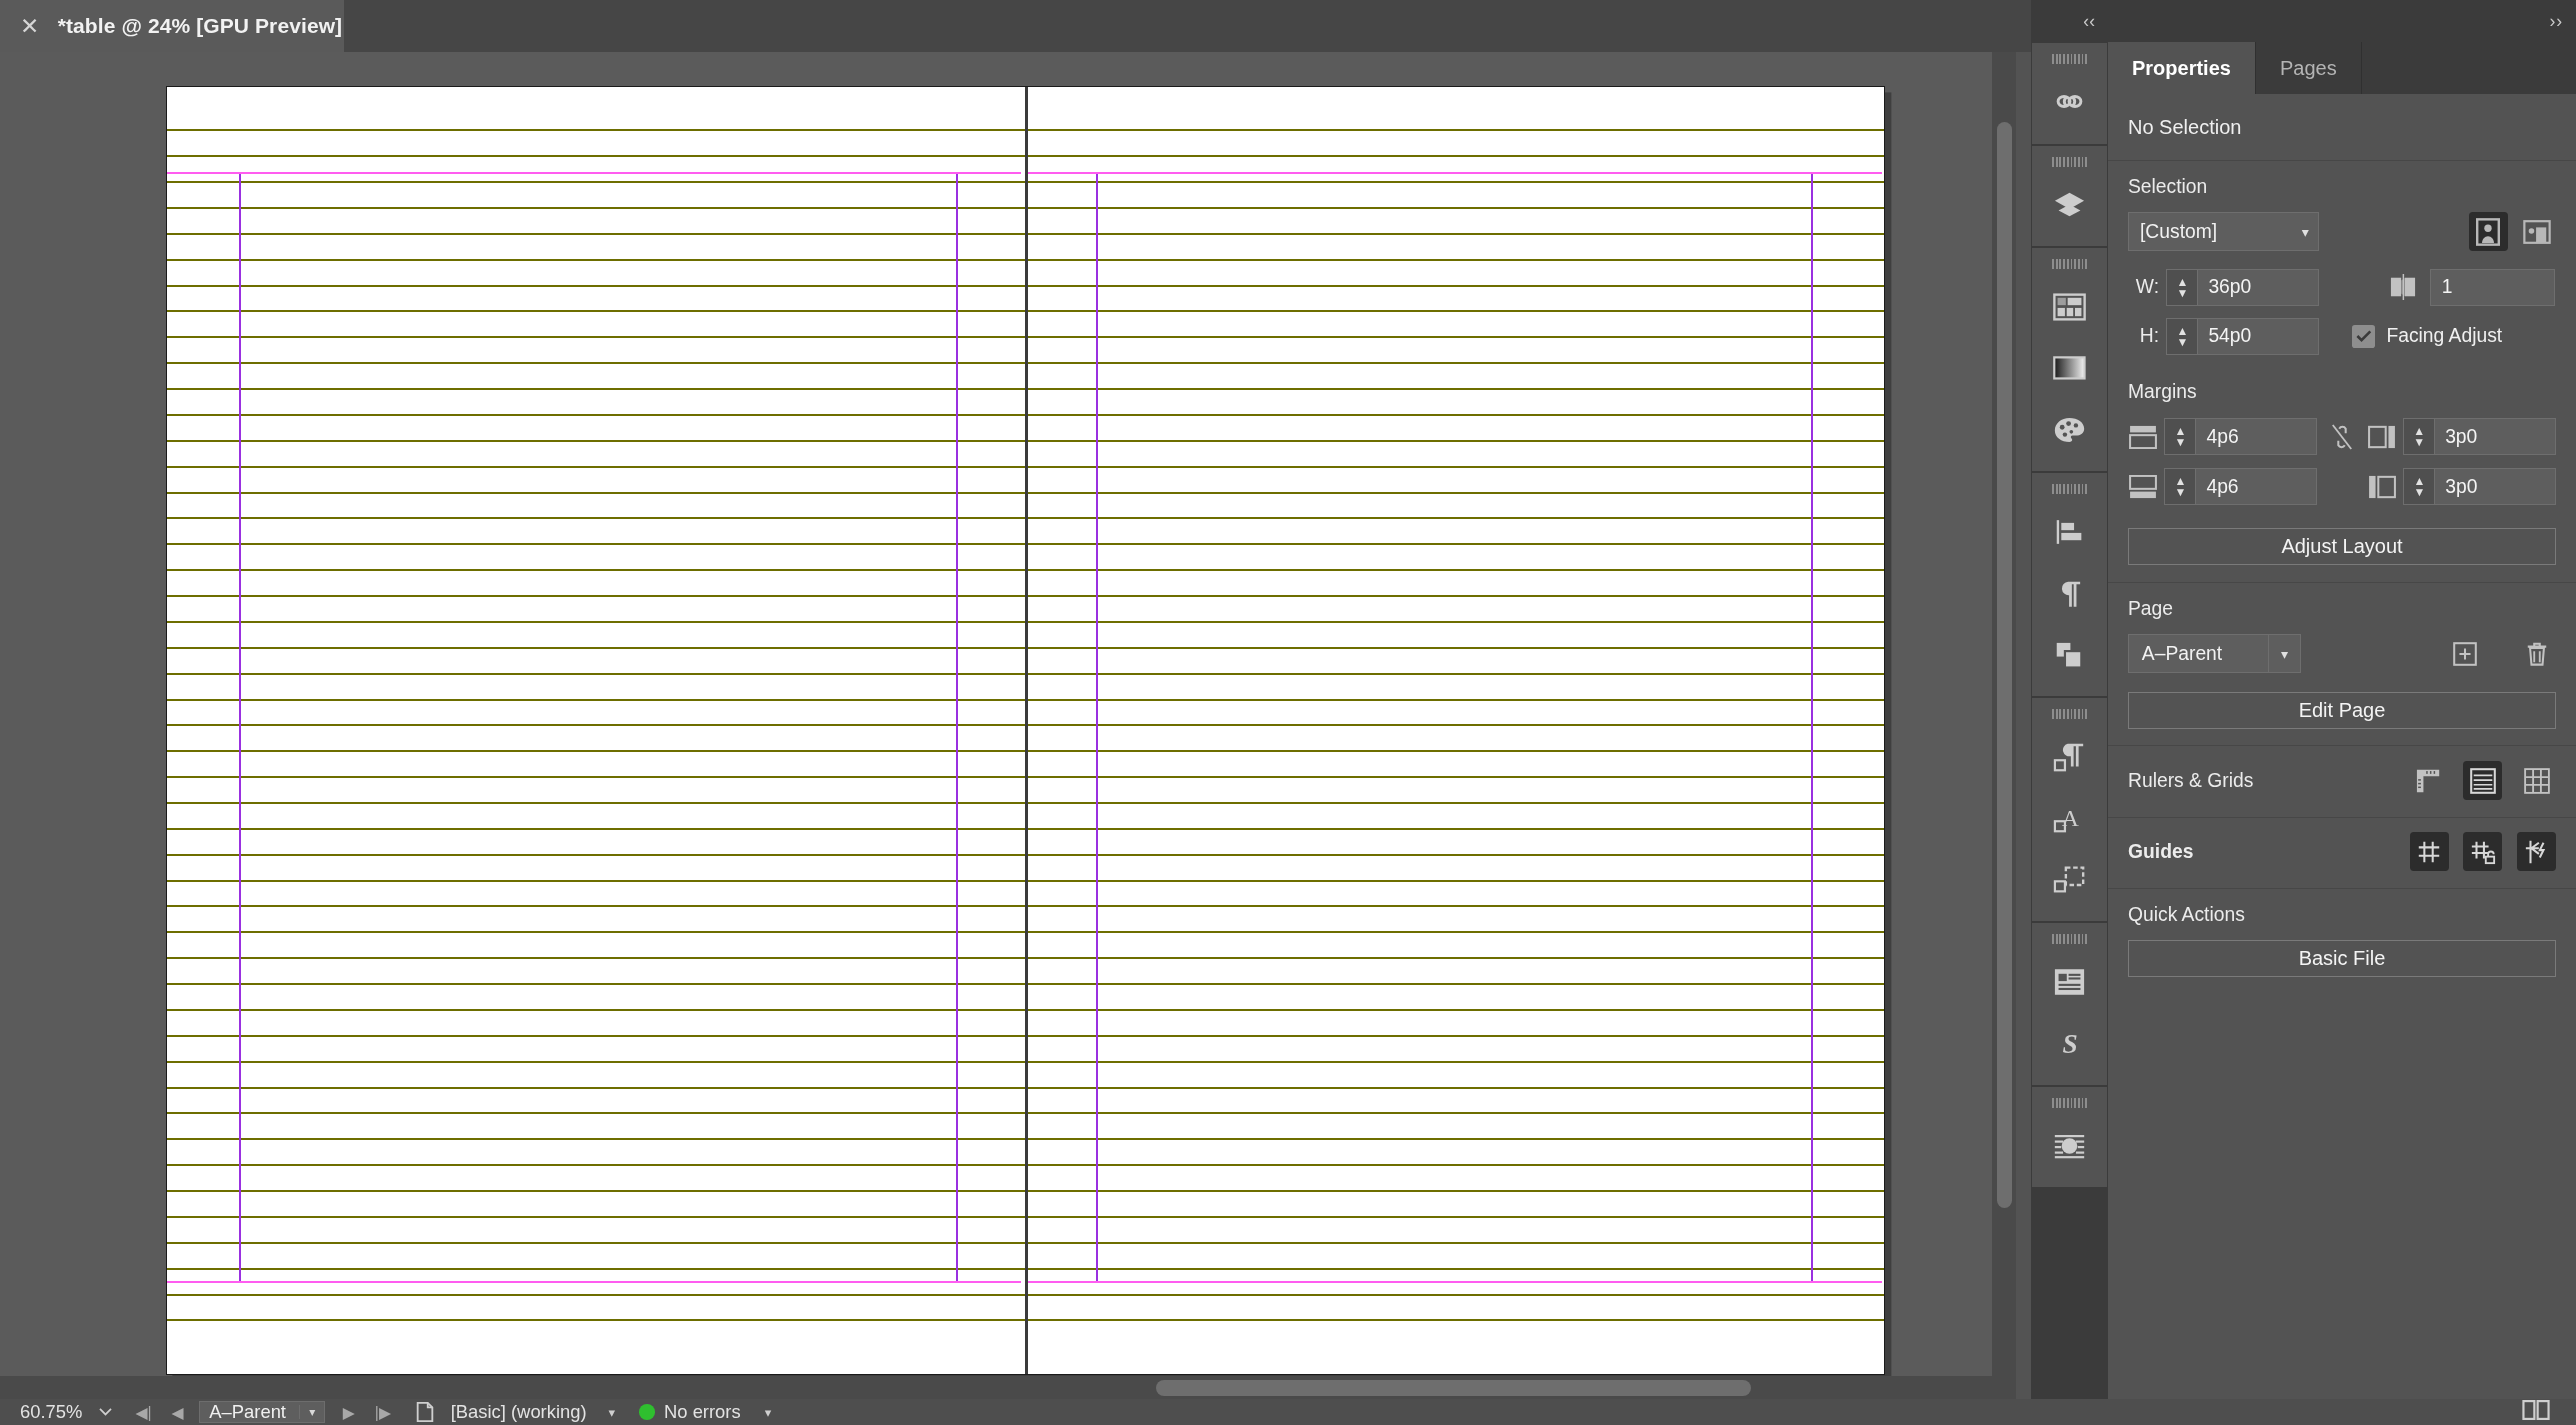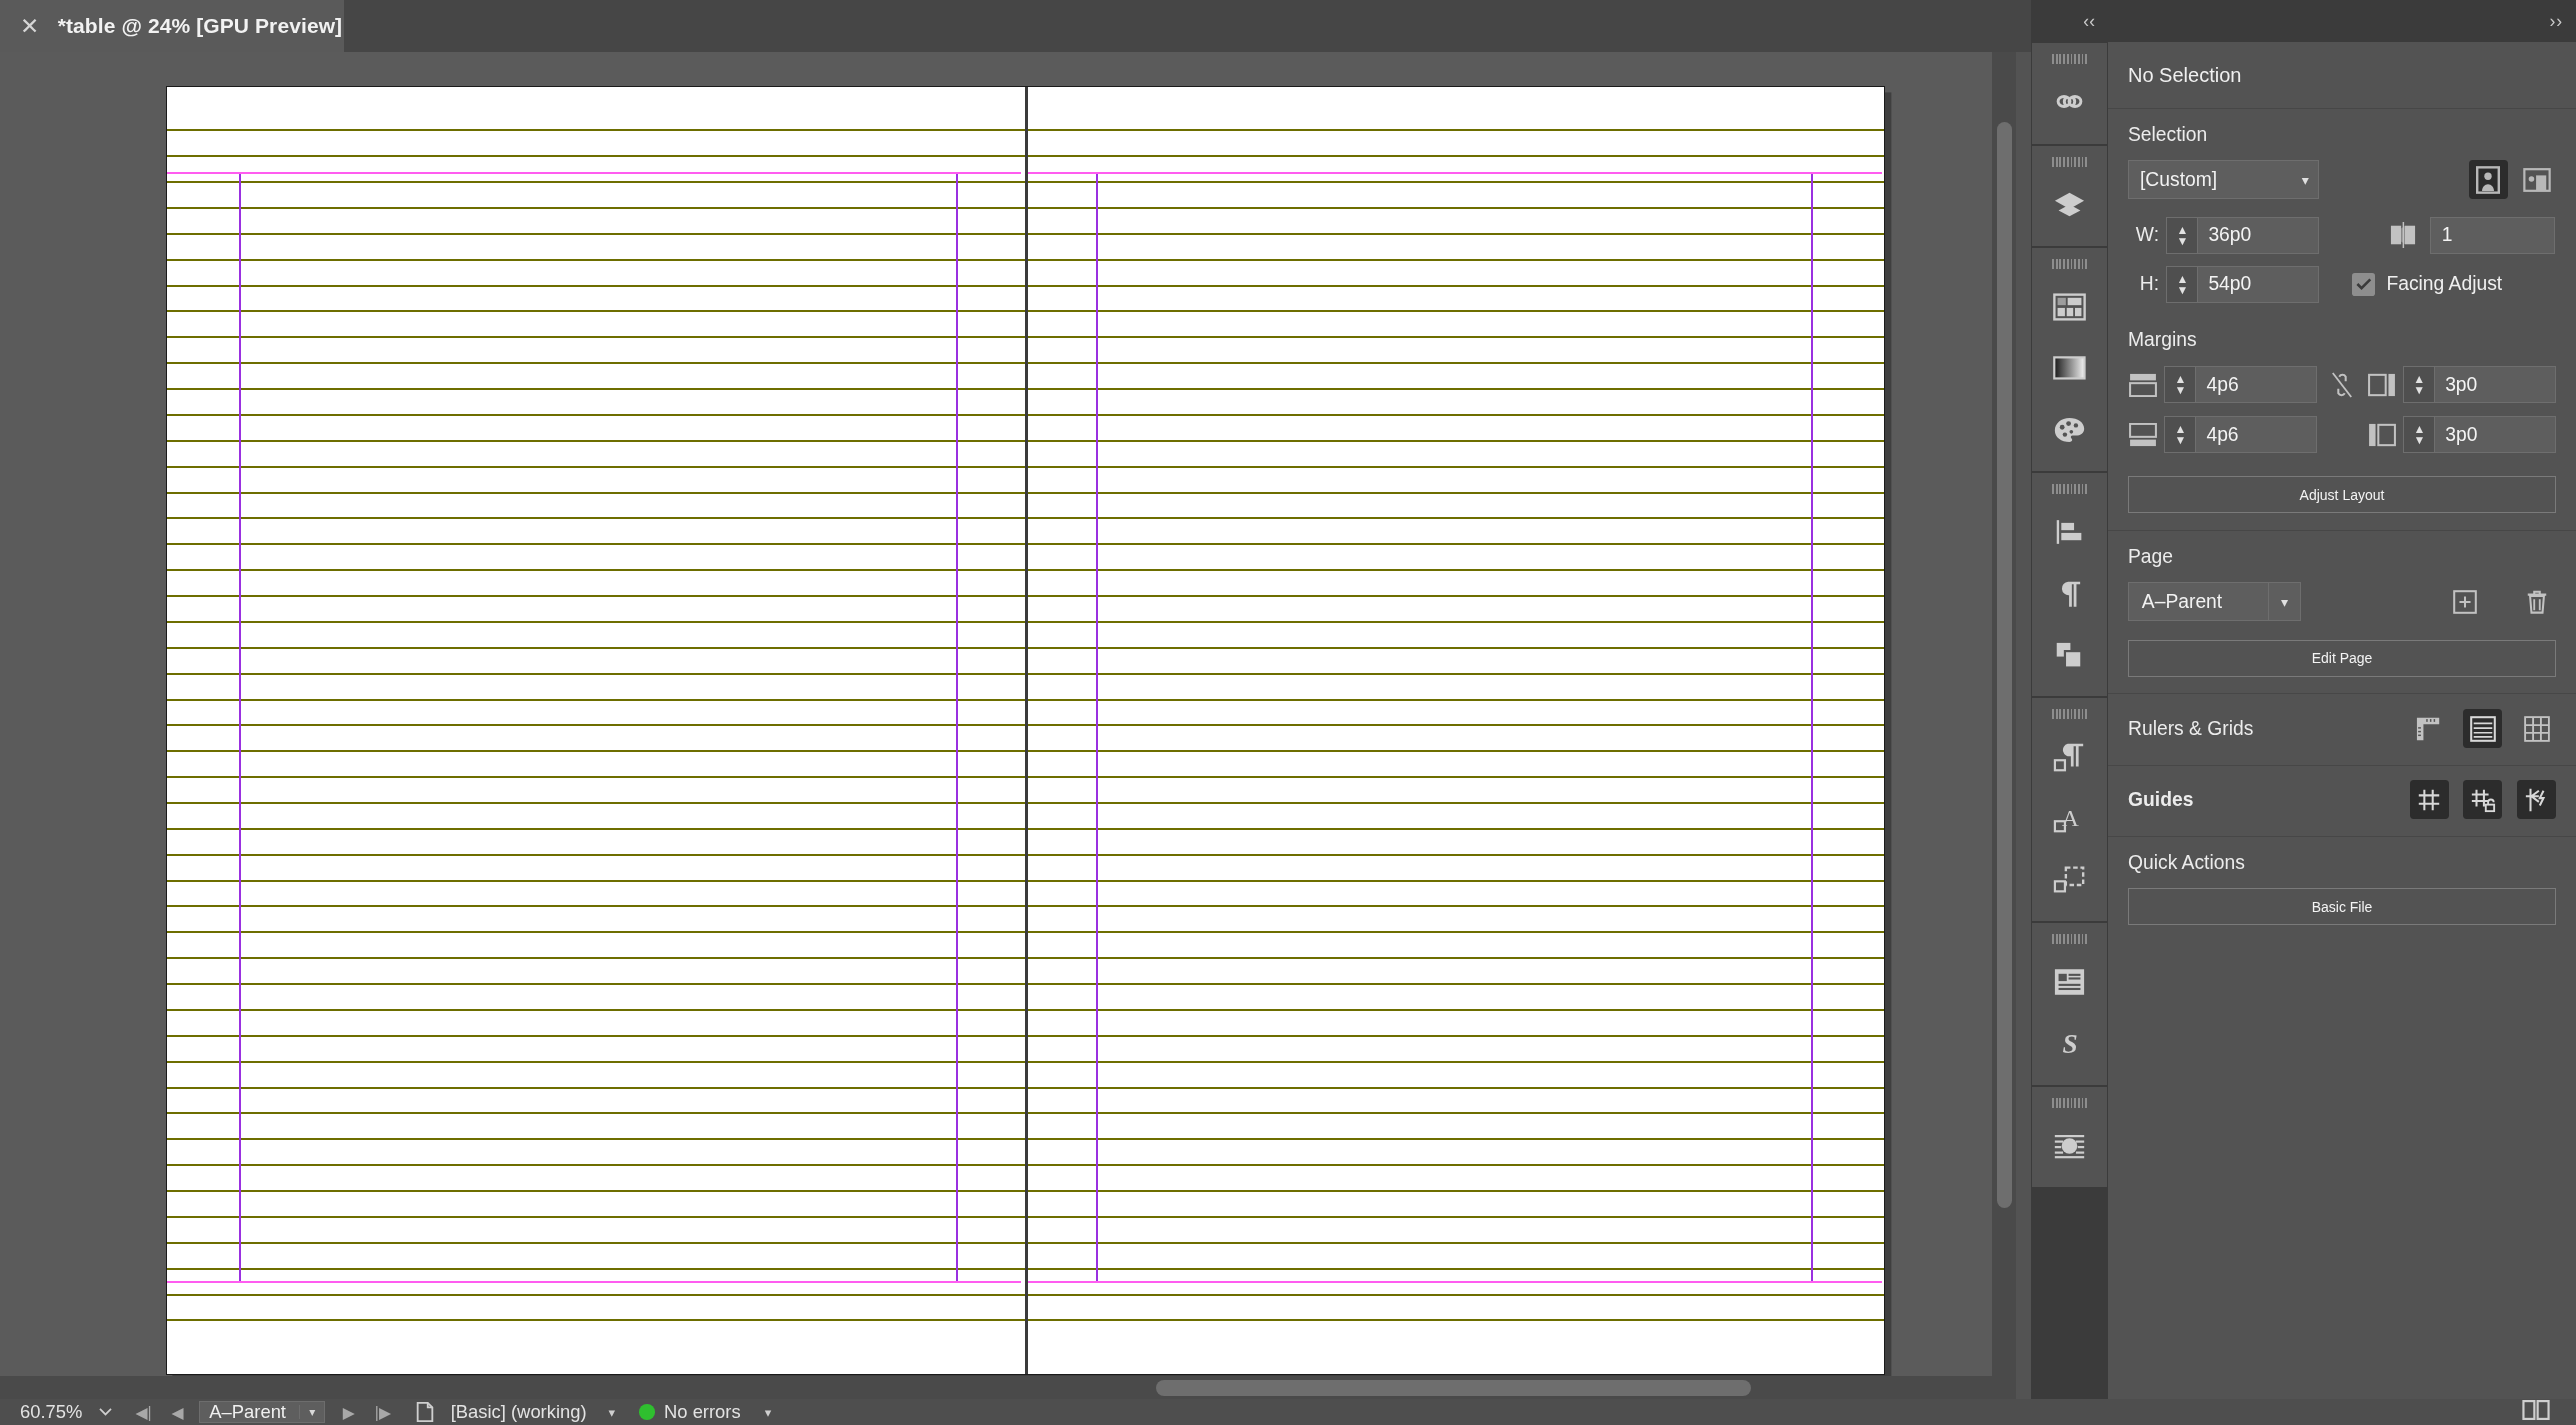--- a/index.html
+++ b/index.html
@@ -185,21 +185,21 @@
 
   .chk{ display:flex; align-items:center; }
   .chkbox{
     width:23px; height:23px; background:#8e8e8e; border-radius:2.8px;
     display:flex; align-items:center; justify-content:center; margin-right:11px;
   }
   .chktxt{ font-size:19.3px; color:#f0f0f0; }
 
   .bigbtn{
     width:100%; height:37px; border:0.9px solid #7a7a7a; background:transparent;
-    color:#f4f4f4; font-size:14px; display:flex; align-items:center;
+    color:#f4f4f4; font-size:20px; display:flex; align-items:center;
     justify-content:center; font-family:"Liberation Sans", sans-serif;
   }
   .rowsec{ display:flex; align-items:center; justify-content:space-between;gap:32px; }
   .icongrp{ display:flex; align-items:center; gap:14.7px; }
 </style>
 </head>
 <body>
 
 <div id="app">
 
@@ -425,20 +425,25 @@
             </g>
             <circle cx="18" cy="15" r="8.5" fill="#cdcdcd"></circle>
           </svg>
       </div>
     </div>
   </div>
 
   <div class="panel">
     <div class="panel-top">››</div>
 
+    <div class="tabs">
+      <div class="tab active">Properties</div>
+      <div class="tab">Pages</div>
+      <div class="tabfill"></div>
+    </div>
 
     <div class="nosel">No Selection</div>
 
     <div class="sec">
       <div class="sec-title">Selection</div>
 
       <div class="row" style="margin-bottom:16.6px;">
         <div class="select" style="width:191px;">
           <span>[Custom]</span>
           <span class="cv">▾</span>

